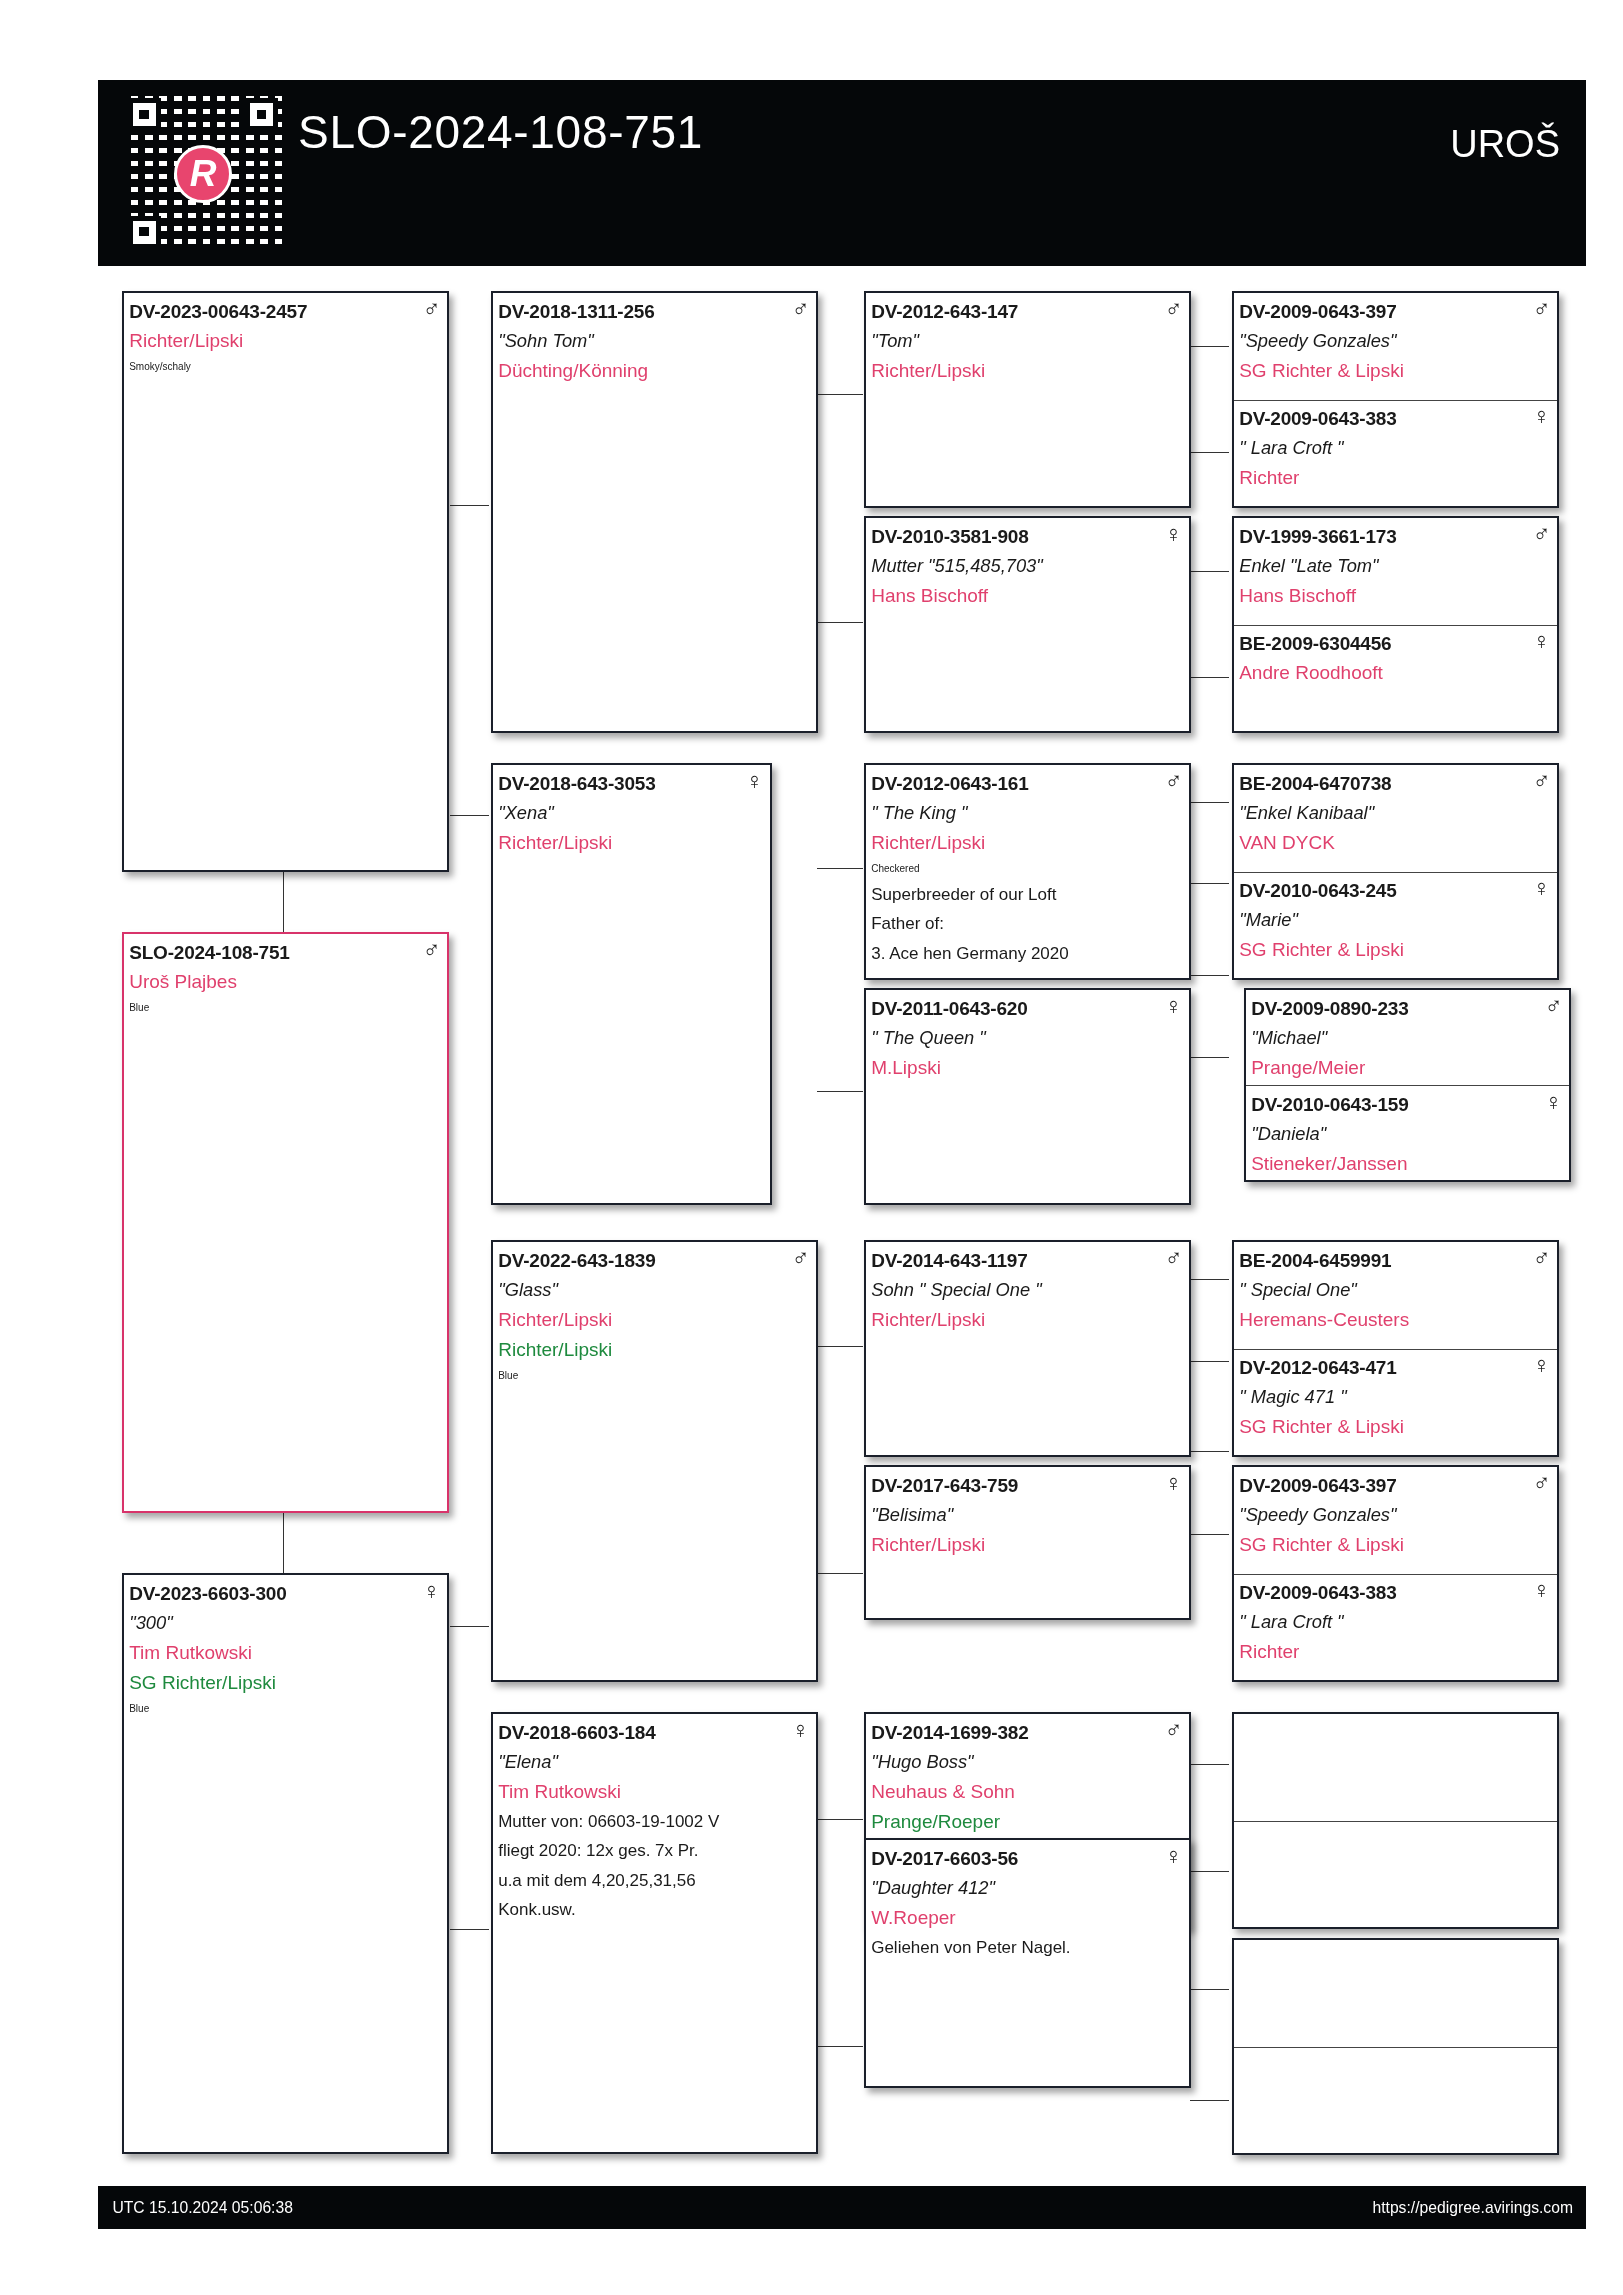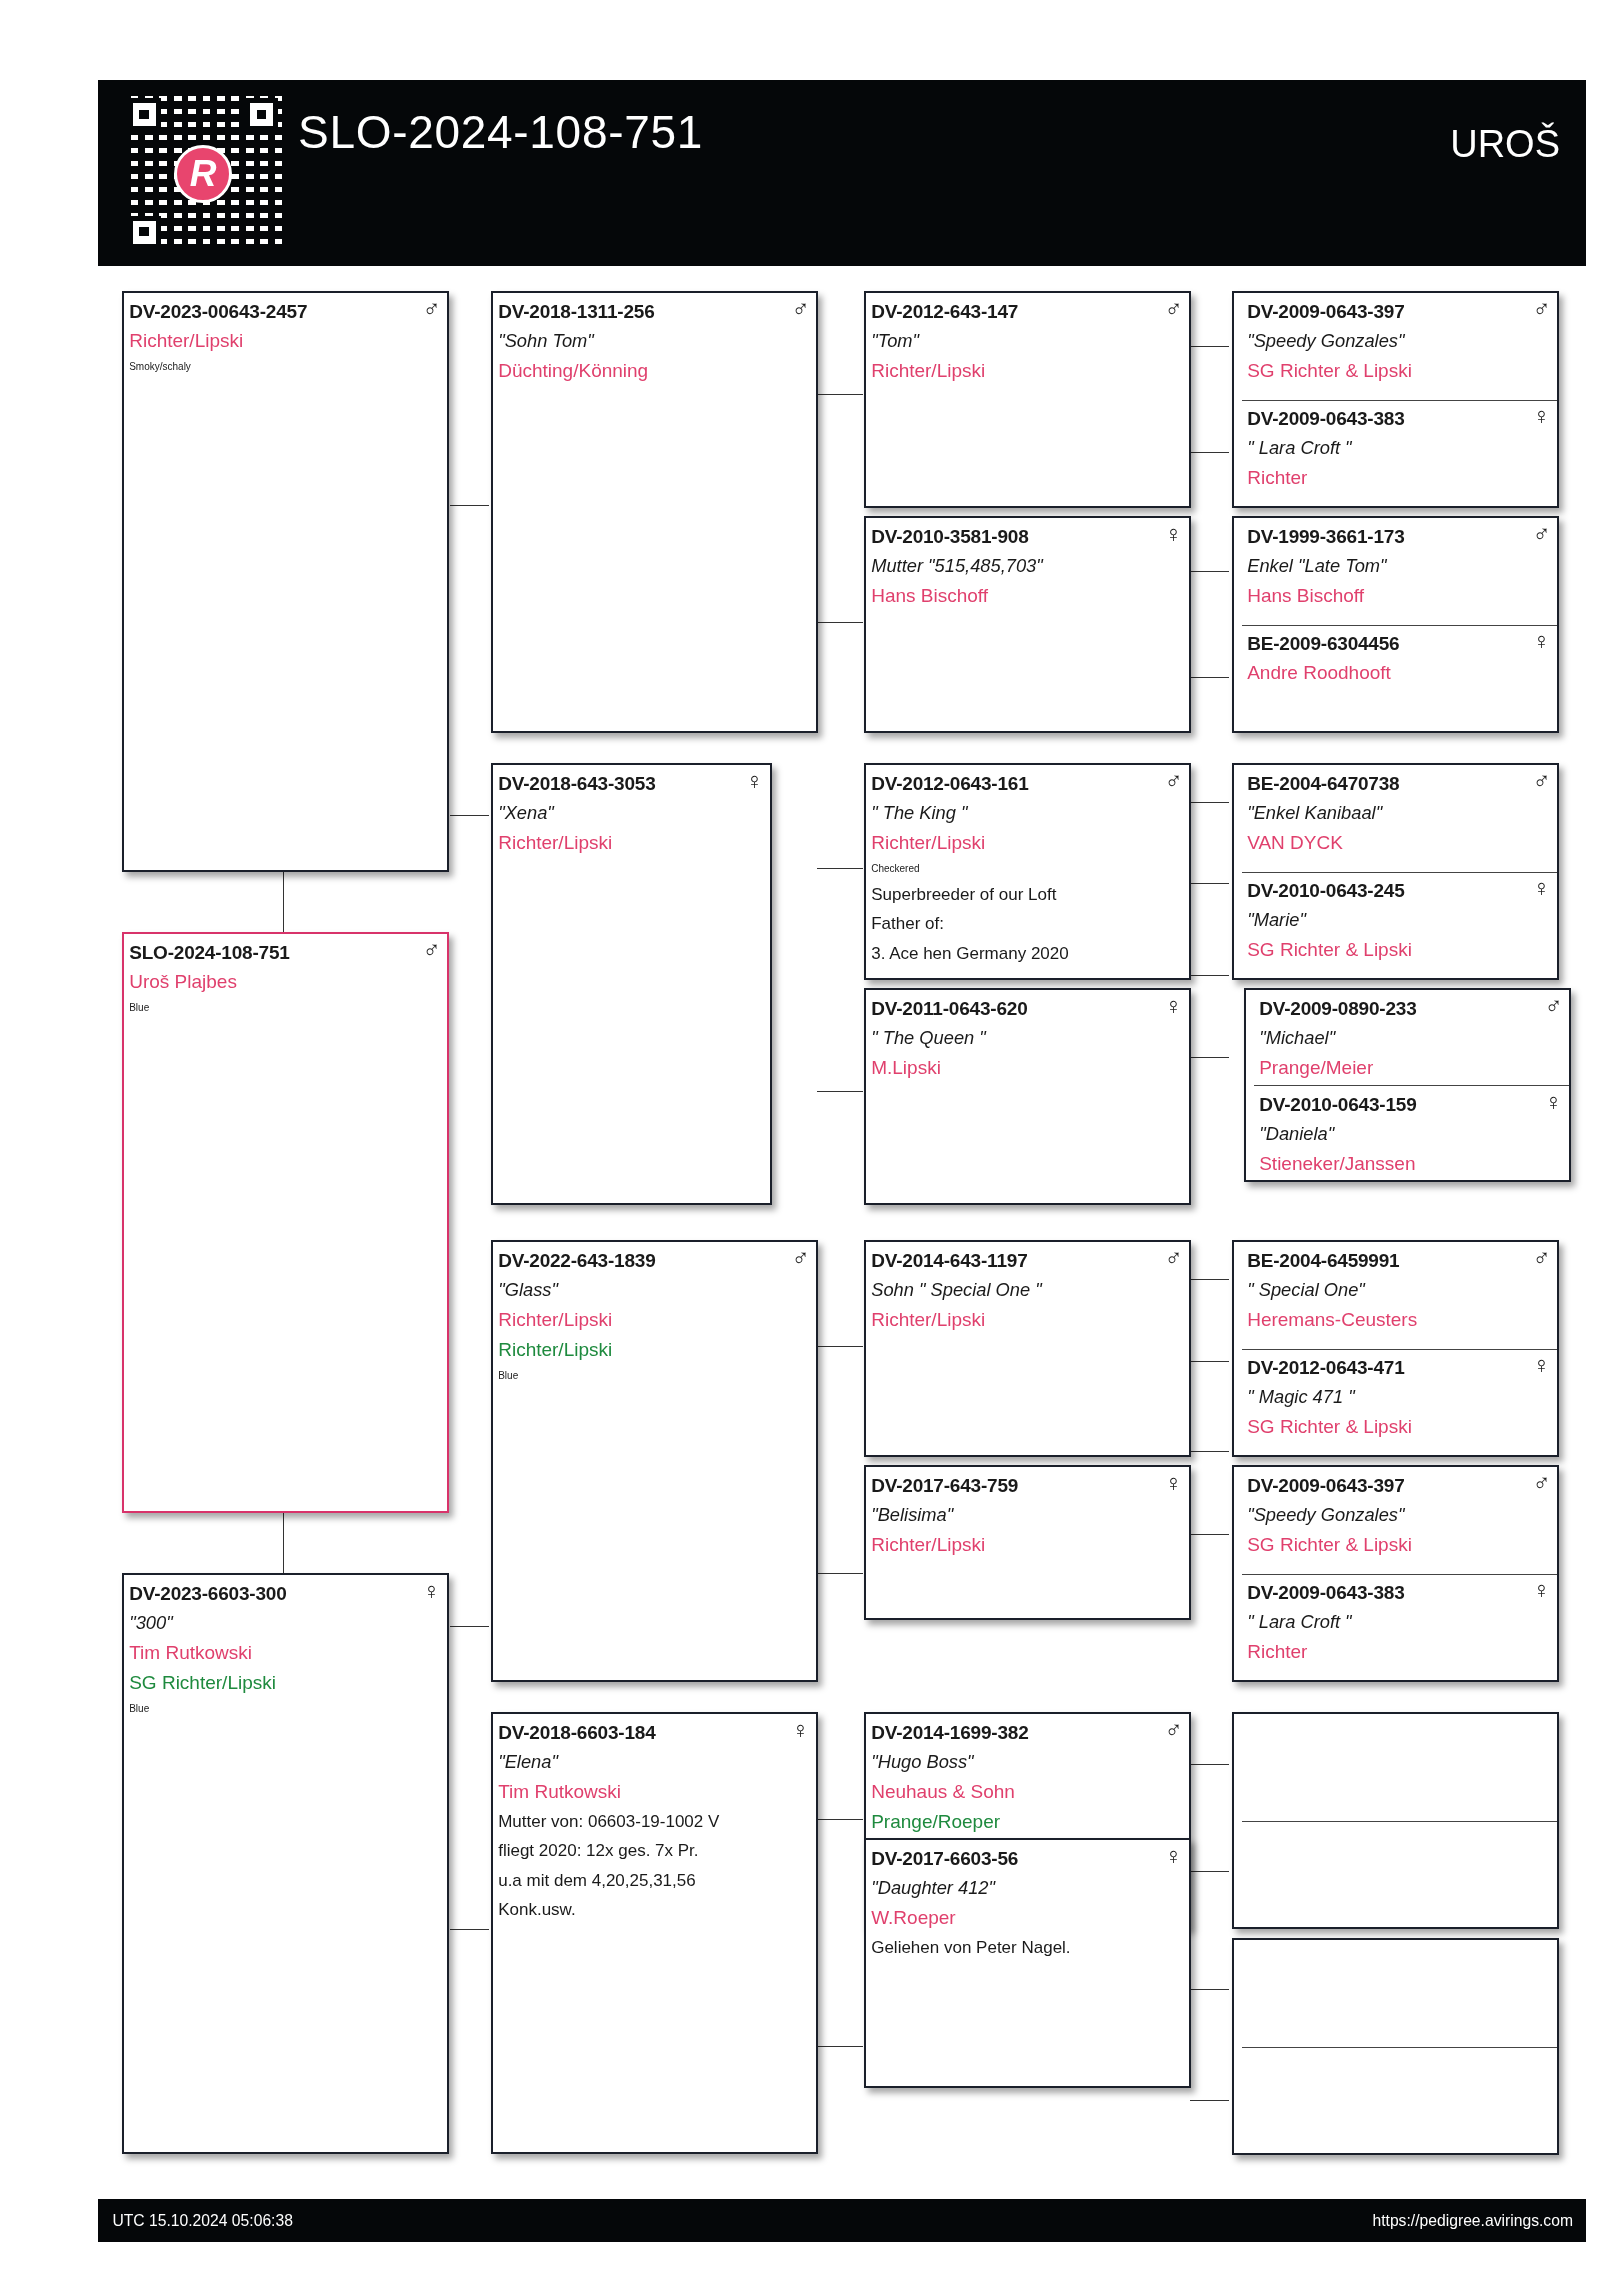--- a/index.html
+++ b/index.html
@@ -12,29 +12,29 @@
           repeating-linear-gradient(0deg, #050709 0 7.9px, transparent 7.9px 13px);
         background-blend-mode: normal; }
   .qr .finder { position: absolute; width: 33px; height: 33px; border: 5.2px solid #050709; background: #fff; box-sizing: border-box; }
   .qr .finder::after { content: ""; position: absolute; left: 6.5px; top: 6.5px; width: 9.2px; height: 9.2px; background: #050709; }
   .qr .logo { position: absolute; left: 54px; top: 54px; width: 52px; height: 52px; border-radius: 50%;
               background: #e8456e; color: #fff; font-weight: bold; font-style: italic; font-size: 37px;
               display: flex; align-items: center; justify-content: center; border: 3.9px solid #fff; box-sizing: content-box; margin: -3.9px; }
   .header .ring { position: absolute; left: 200px; top: 25px; color: #fff; font-size: 46px; letter-spacing: 0.7px; }
   .header .name { position: absolute; right: 26px; top: 43px; color: #fff; font-size: 38px; }
 
-  .footer { position: absolute; left: 98px; top: 2186px; width: 1488px; height: 43px; background: #050709; color: #fff; font-size: 15.7px; margin-top: 13px; }
+  .footer { position: absolute; left: 98px; top: 2186px; width: 1488px; height: 43px; background: #050709; color: #fff; font-size: 15.7px; }
   .footer .left { position: absolute; left: 14.4px; top: 13px; }
   .footer .right { position: absolute; right: 13px; top: 13px; }
 
   .box { position: absolute; background: #fff; border: 2px solid #1a1f2a; box-sizing: border-box;
          box-shadow: 3.9px 5.2px 6.5px rgba(0,0,0,0.35); padding: 3.9px 5.2px; }
   .box.subject { border-color: #d8336a; }
   .pair { position: absolute; background: #fff; border: 2px solid #1a1f2a; box-sizing: border-box;
-          box-shadow: 3.9px 5.2px 6.5px rgba(0,0,0,0.35); padding-left: 8px; }
+          box-shadow: 3.9px 5.2px 6.5px rgba(0,0,0,0.35); }
   .pair .half { position: relative; height: 50%; box-sizing: border-box; padding: 3.9px 5.2px; }
   .pair .half + .half { border-top: 1.3px solid #444; }
   .ring-id { font-size: 19px; font-weight: bold; color: #1a1a1a; line-height: 29px; letter-spacing: -0.2px; }
   .sex { position: absolute; right: 6.5px; top: 2.6px; font-size: 23.6px; line-height: 26px; color: #1a1a1a; }
   .pname { font-size: 18.3px; font-style: italic; line-height: 30px; color: #1a1a1a; }
   .breeder { font-size: 19px; line-height: 30px; color: #e0406d; }
   .owner { font-size: 19px; line-height: 30px; color: #1e8a3e; }
   .color { font-size: 10px; line-height: 22px; color: #1a1a1a; }
   .note { font-size: 17px; line-height: 29.4px; color: #1a1a1a; }
 

